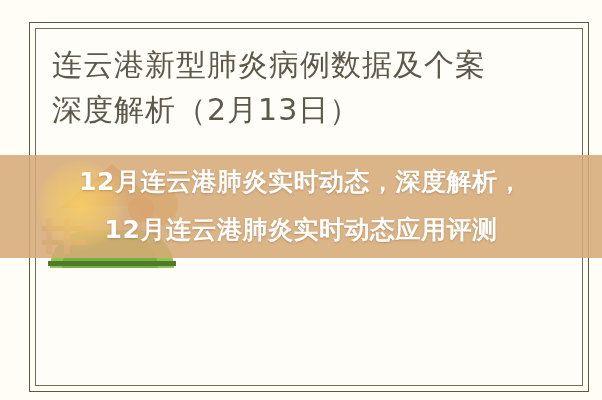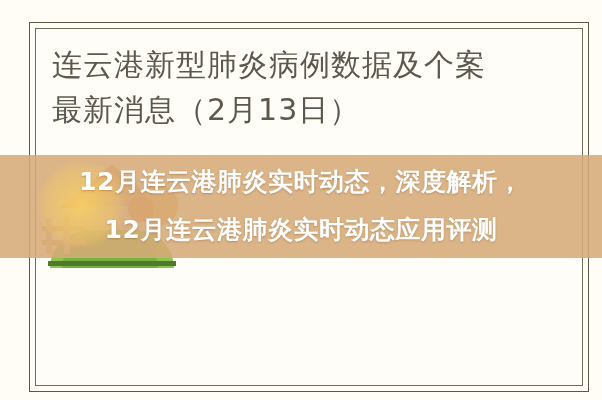--- a/index.html
+++ b/index.html
@@ -127,21 +127,21 @@
 </style>
 </head>
 <body>
 
 <div id="stage">
 
   <div class="frame-outer"></div>
   <div class="frame-inner"></div>
 
   <div class="doc-title">连云港新型肺炎病例数据及个案
-最新消息（2月13日）</div>
+深度解析（2月13日）</div>
 
   <div class="illus">
     <div class="il-sky"></div>
     <div class="il-roof"></div>
     <div class="il-roof2"></div>
     <div class="il-chim"></div>
     <div class="il-wall"></div>
     <div class="il-tree-trunk"></div>
     <div class="il-tree-top"></div>
     <div class="il-tree-top2"></div>

